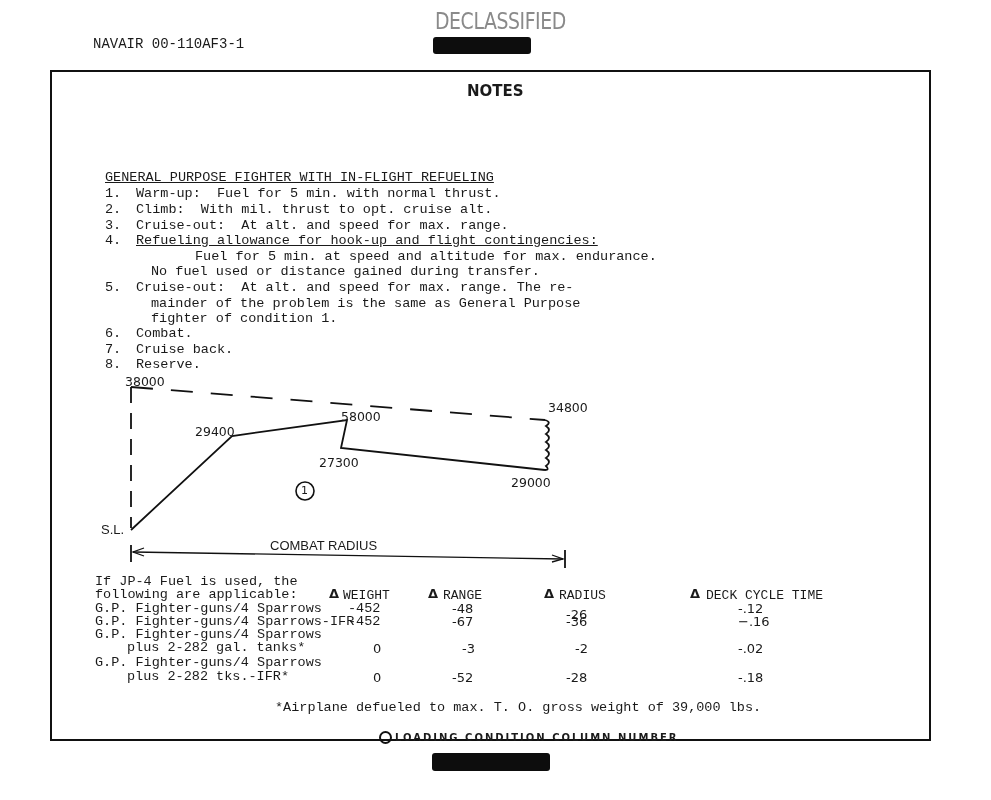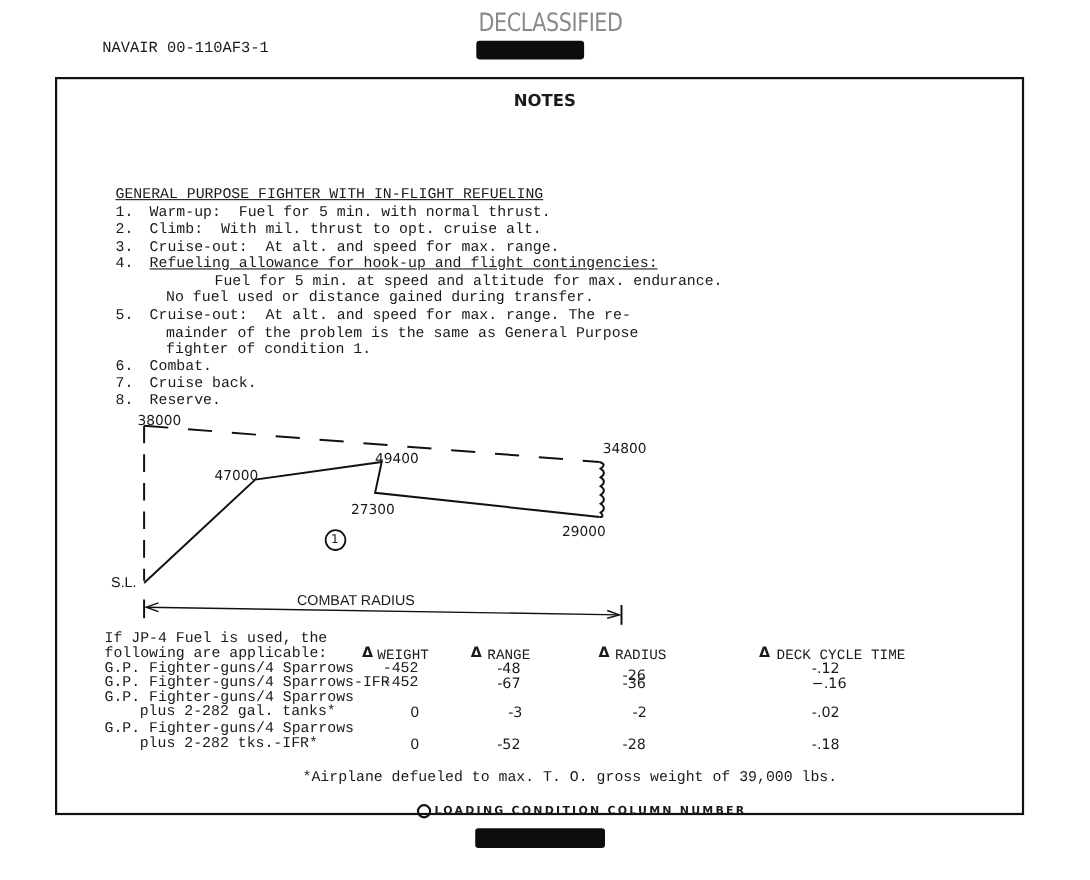--- a/index.html
+++ b/index.html
@@ -85,22 +85,22 @@
     <line x1="565" y1="550" x2="565" y2="568"></line>
     <line x1="133" y1="552" x2="563" y2="559" stroke-width="1.3"></line>
     <polyline points="144,548 133,552 144,556" stroke-width="1.3"></polyline>
     <polyline points="552,555 563,559 552,562" stroke-width="1.3"></polyline>
 
     <circle cx="305" cy="491" r="9" stroke-width="1.6"></circle>
   </g>
 </svg>
 
 <div class="abs diag-label" style="left:125px; top:374px;">38000</div>
-<div class="abs diag-label" style="left:195px; top:424px;">47000</div>
-<div class="abs diag-label" style="left:341px; top:409px;">49400</div>
+<div class="abs diag-label" style="left:195px; top:424px;">29400</div>
+<div class="abs diag-label" style="left:341px; top:409px;">58000</div>
 <div class="abs diag-label" style="left:319px; top:455px;">27300</div>
 <div class="abs diag-label" style="left:504px; top:400px;margin-left:44px;">34800</div>
 <div class="abs diag-label" style="left:511px; top:475px;">29000</div>
 <div class="abs mono" style="left:101px; top:522px; font-size:13px;">S.L.</div>
 <div class="abs diag-label" style="left:301px; top:484px; font-size:11px;">1</div>
 <div class="abs mono" style="left:270px; top:538px; font-size:13px;">COMBAT RADIUS</div>
 
 <div>
   <div class="abs tbl" style="left:95px; top:574px;">If JP-4 Fuel is used, the</div>
   <div class="abs tbl" style="left:95px; top:587px;">following are applicable:</div>

